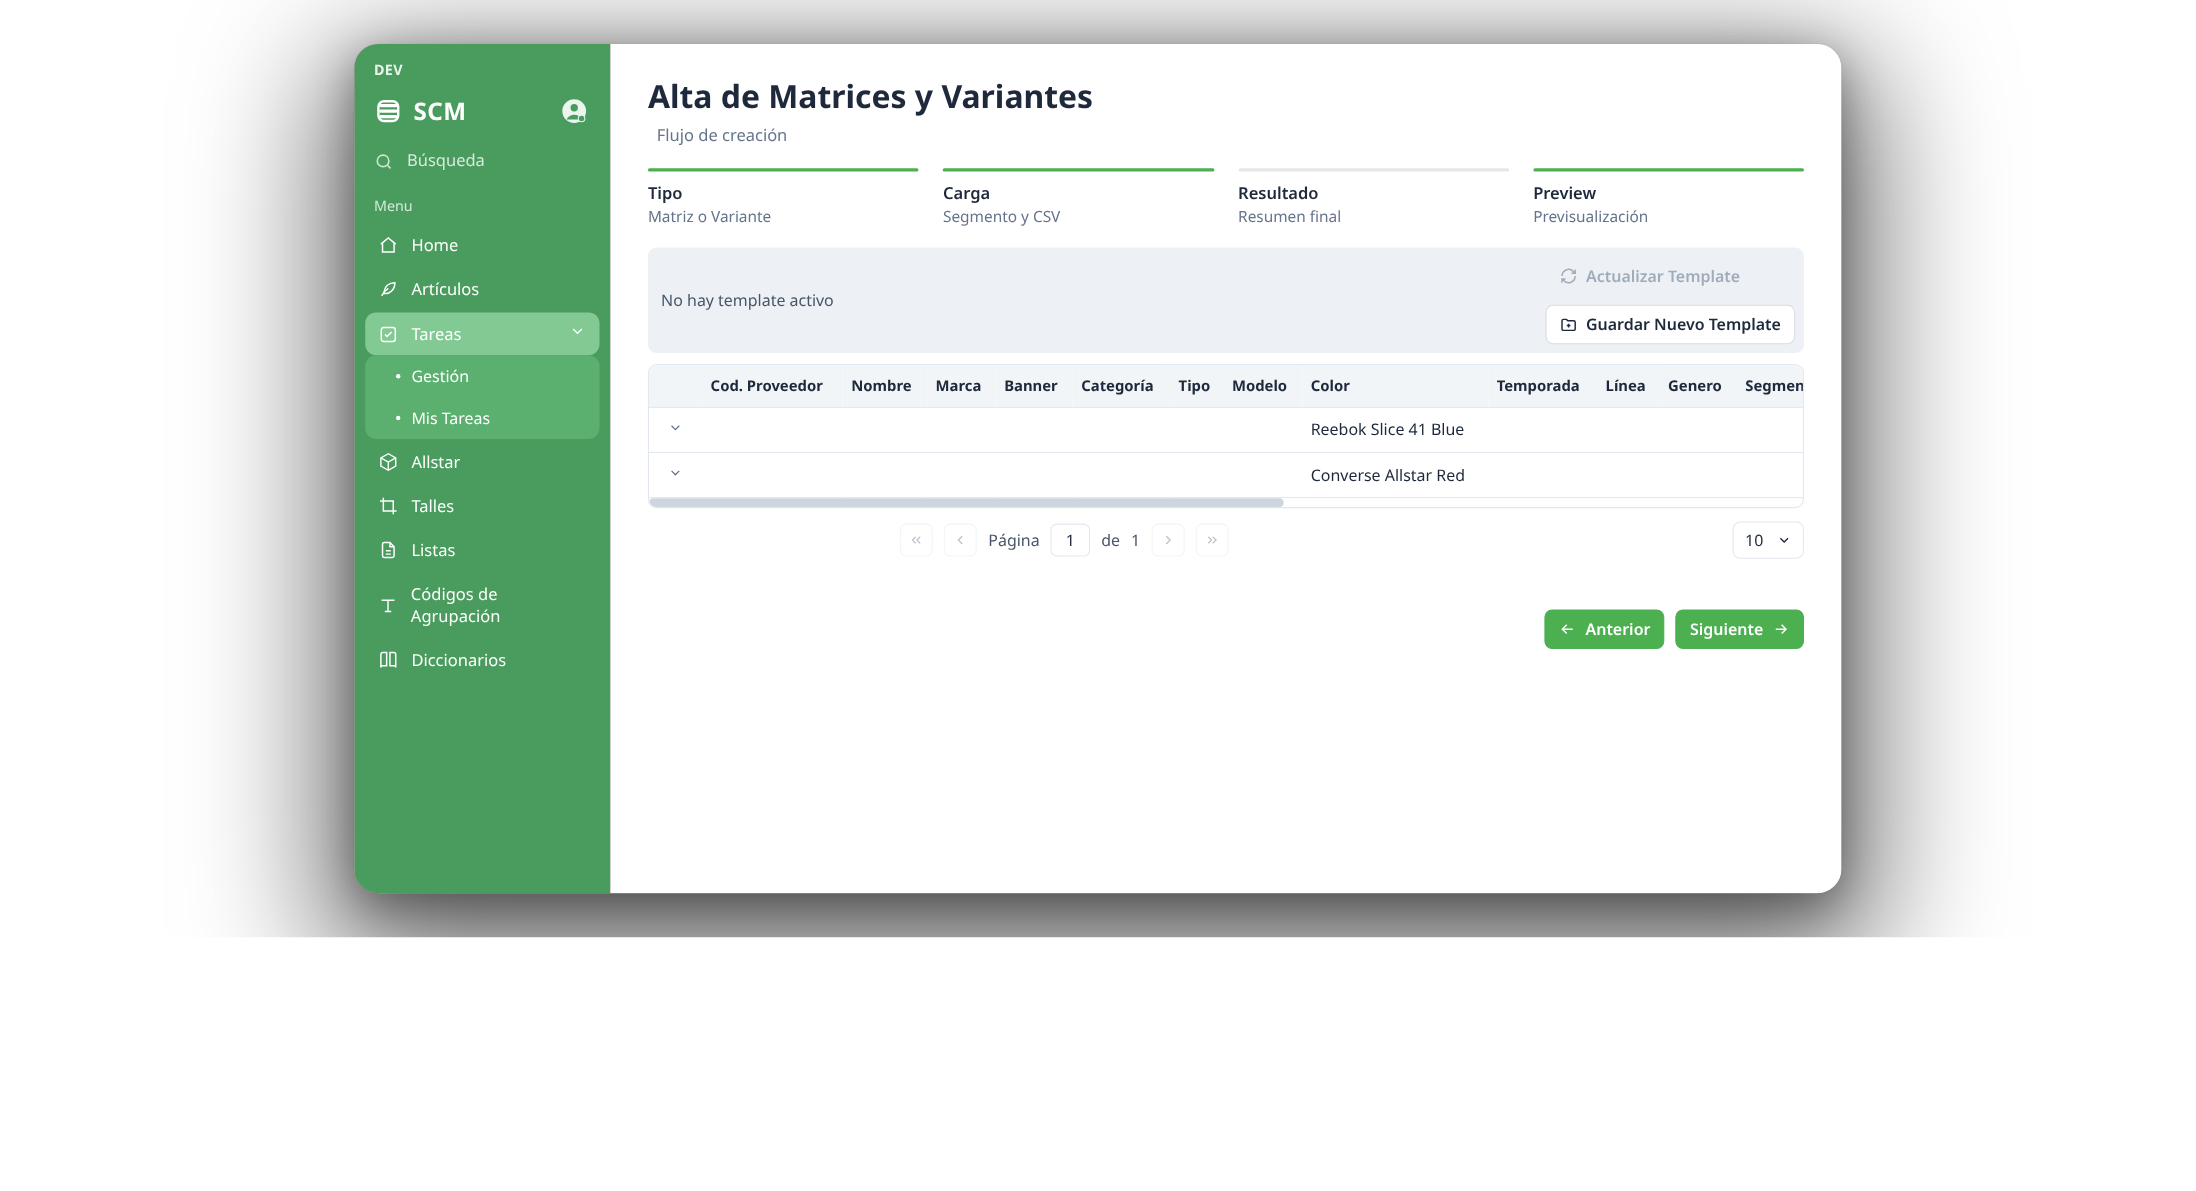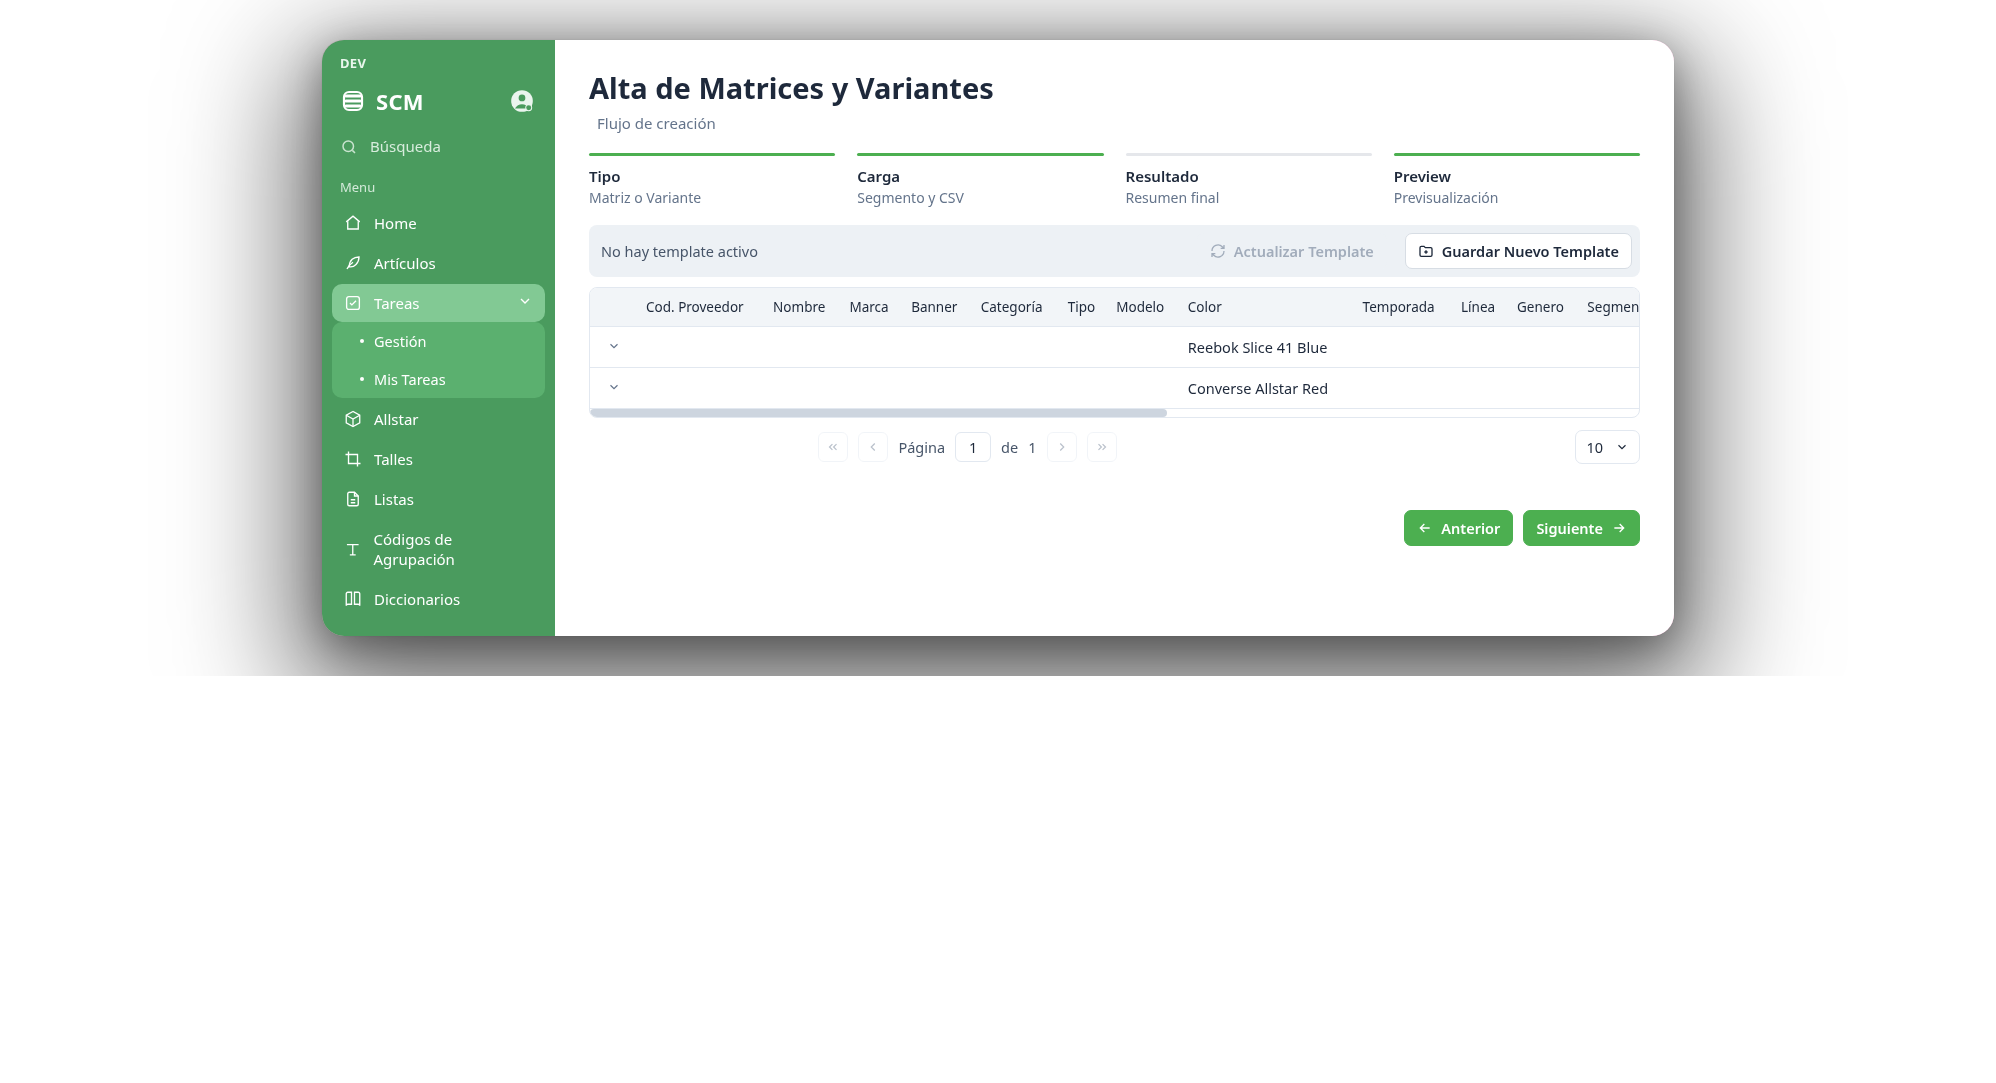--- a/index.html
+++ b/index.html
@@ -13,21 +13,21 @@
     --text-muted: #64748b;
     --text-light: #94a3b8;
     --gray-bg: #f1f5f9;
     --border: #e2e8f0;
     --blue-500: #3b82f6;
   }
   * { box-sizing: border-box; font-family: ui-sans-serif, system-ui, -apple-system, "Segoe UI", Roboto, sans-serif; }
   body { margin: 0; padding: 40px; background: #fff; }
   .window {
     width: 1352px;
-    height: 596px;
+    height: 772px;
     margin: 0 auto;
     display: flex;
     border-radius: 22px;
     overflow: hidden;
     box-shadow: 0 0 0 1px rgba(0,0,0,0.02), 0 40px 120px 30px rgba(0,0,0,0.55), 0 10px 40px rgba(0,0,0,0.35);
     background: #f9a8d4;
   }
 
   
   .sidebar {
@@ -65,30 +65,30 @@
   .stepper { display:flex; gap:22px; margin-top: 20px; }
   .step { flex:1; }
   .step-bar { height:3px; background:#e5e7eb; border-radius:2px; margin-bottom:10px; }
   .step.done .step-bar, .step.active .step-bar { background: var(--btn-green); }
   .step-title { font-size:15px; font-weight:600; color:var(--text-dark); }
   .step-desc { font-size:14px; color:var(--text-muted); margin-top:2px; }
 
   
   .tpl-bar { display:flex; align-items:center; margin-top:18px; background:#edf1f5; border-radius:8px; padding:8px 8px 8px 12px; }
   .tpl-status { font-size:14.5px; color:var(--text-mid); }
-  .tpl-actions { margin-left:auto; display:flex; gap:18px; }
+  .tpl-actions { margin-left:auto; display:flex; gap:8px;flex-direction:column; }
   .btn { display:inline-flex; align-items:center; gap:8px; font-size:14.5px; border-radius:7px; border:1px solid #d7dde4; background:#fff; color:var(--text-dark); padding:7px 12px; cursor:pointer; font-weight:600; }
   .btn.disabled { opacity:.55; cursor:not-allowed; background:#edf1f5; border-color:transparent; color:var(--text-muted); }
   .btn svg { flex-shrink:0; }
 
   
   .table-wrap { margin-top:10px; border:1px solid var(--border); border-radius:8px; overflow:hidden; }
   .table-scroll { overflow-x:auto; }
   table.grid { width:100%; border-collapse:collapse; min-width: 1080px; }
-  table.grid thead th { background:#f2f5f8; font-size:13.5px; color:var(--text-dark); font-weight:400; padding:10px 8px; text-align:left; border-bottom:1px solid var(--border); white-space:nowrap; }
+  table.grid thead th { background:#f2f5f8; font-size:13.5px; color:var(--text-dark); font-weight:700; padding:10px 8px; text-align:left; border-bottom:1px solid var(--border); white-space:nowrap; }
   table.grid td { font-size:14.5px; color:var(--text-dark); padding:10px 8px; border-bottom:1px solid var(--border); white-space:nowrap; }
   table.grid th:first-child, table.grid td:first-child { width:48px; text-align:center; }
   .row-chev { color:var(--text-muted); cursor:pointer; display:inline-flex; }
   .hscroll-stub { height:8px; display:flex; }
   .hscroll-stub .thumb { width:55%; height:100%; background:#cdd5df; border-radius:4px; }
   .hscroll-stub .rest { flex:1; }
 
   
   .pag-row { display:flex; align-items:center; margin-top:12px; }
   .pager { margin: 0 auto; display:flex; align-items:center; gap:10px; color:var(--text-mid); font-size:14.5px; }

